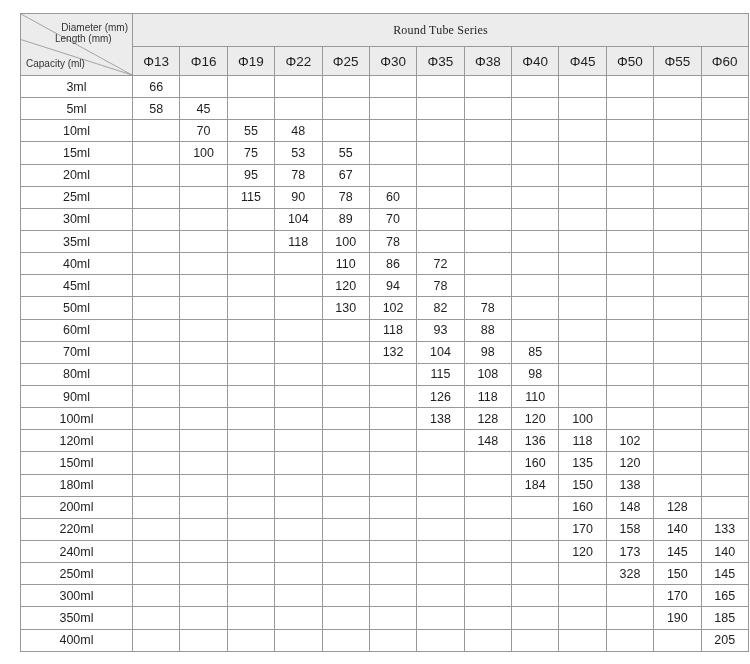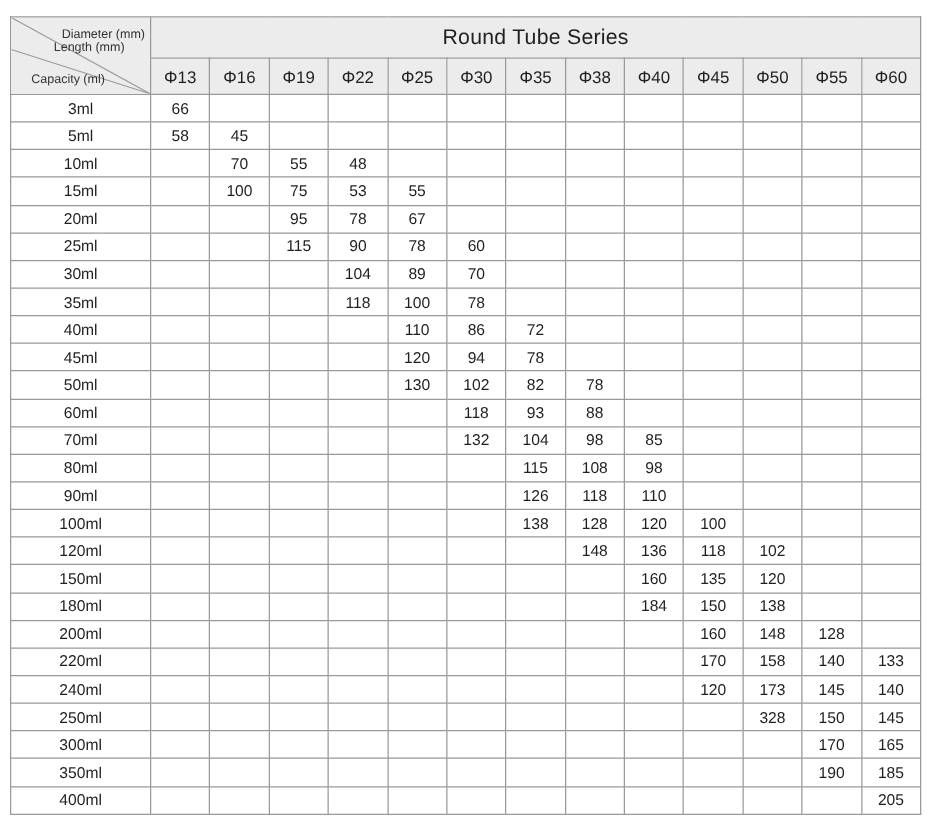--- a/index.html
+++ b/index.html
@@ -21,24 +21,24 @@
     padding: 0;
     margin: 0;
     text-align: center;
     vertical-align: middle;
     font-weight: normal;
     color: #1f1f1f;
     white-space: nowrap;
     overflow: hidden;
   }
   .spec-table thead th { background: #ececec; }
-  .spec-table { border: 1px solid #7d7d7d; }
+  .spec-table { border: 1px solid #7d7d7d; margin-left: 12px; }
   tr.title-row { height: 33px; }
   tr.colhdr-row { height: 29px; padding-left: 32px; }
-  .title-cell { font-size: 17px; letter-spacing: 0.2px; }
+  .title-cell { font-size: 12px; letter-spacing: 0.2px; font-family: Liberation Serif, serif; }
   .col-hdr { font-size: 13.5px; }
   tbody tr { height: 22px; }
   tbody th, tbody td { font-size: 12.5px; background: #ffffff; }
   
   th.corner-cell {
     position: relative;
     background: #ececec;
   }
   .corner-cell svg {
     position: absolute;
@@ -47,21 +47,21 @@
     display: block;
   }
   .corner-cell .lbl {
     position: absolute;
     font-size: 10px;
     color: #333333;
     line-height: 1;
   }
   .lbl-diameter { top: 9px; right: 4px; }
   .lbl-length   { top: 20px; left: 6px; padding-left: 28px; }
-  .lbl-capacity { bottom: 6px; left: 16px; text-align: center; }
+  .lbl-capacity { bottom: 6px; left: 5px; text-align: center; }
 </style>
 </head>
 <body>
 
 <table class="spec-table">
   <colgroup>
       <col style="width: 112px;">
       <col>
       <col>
       <col>

